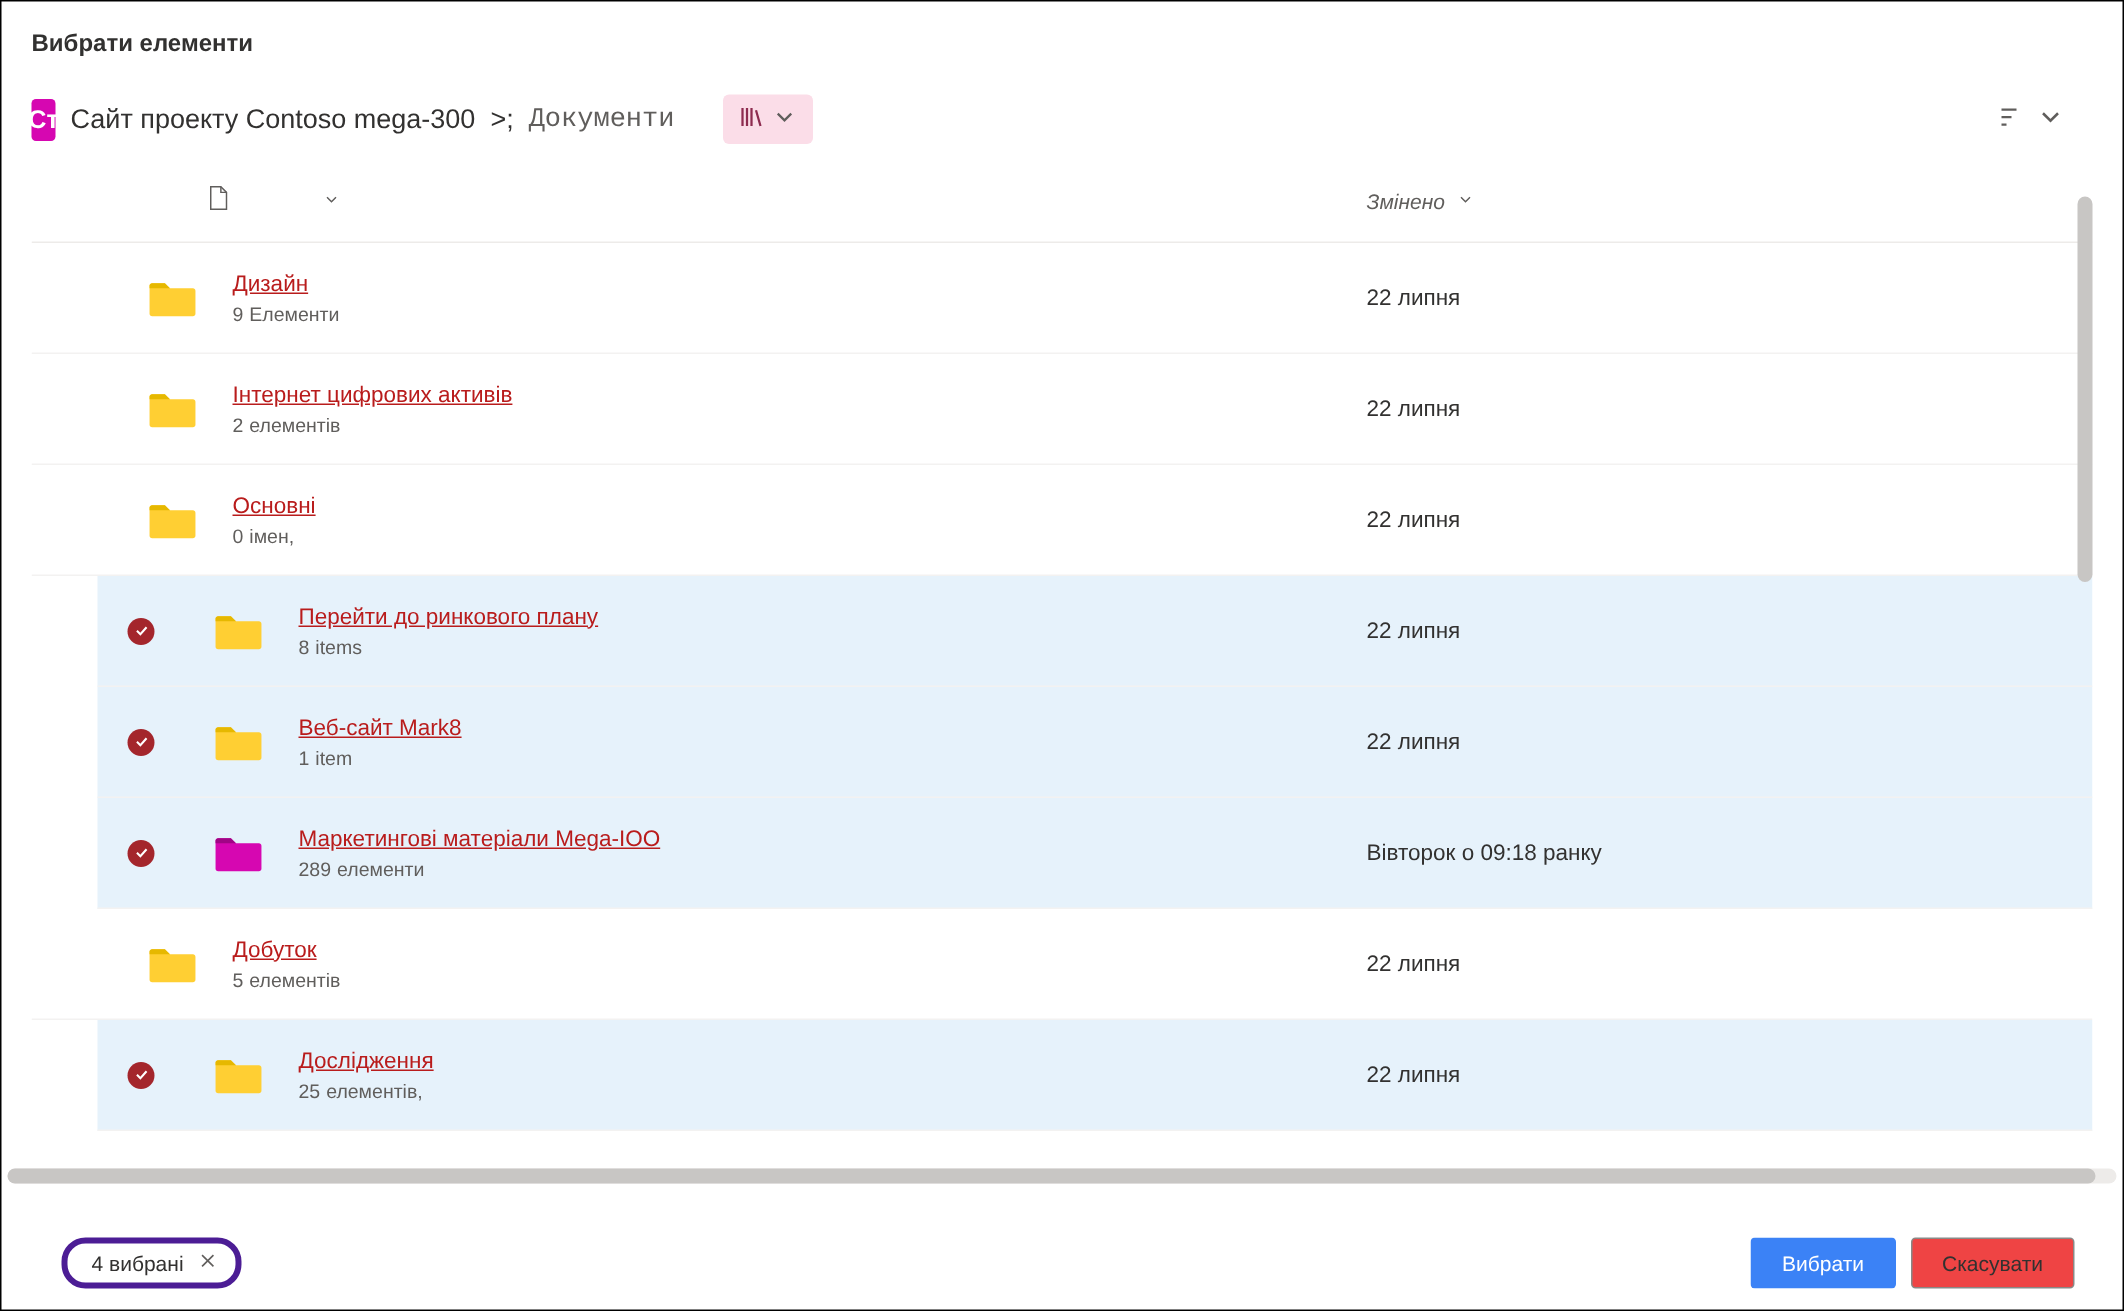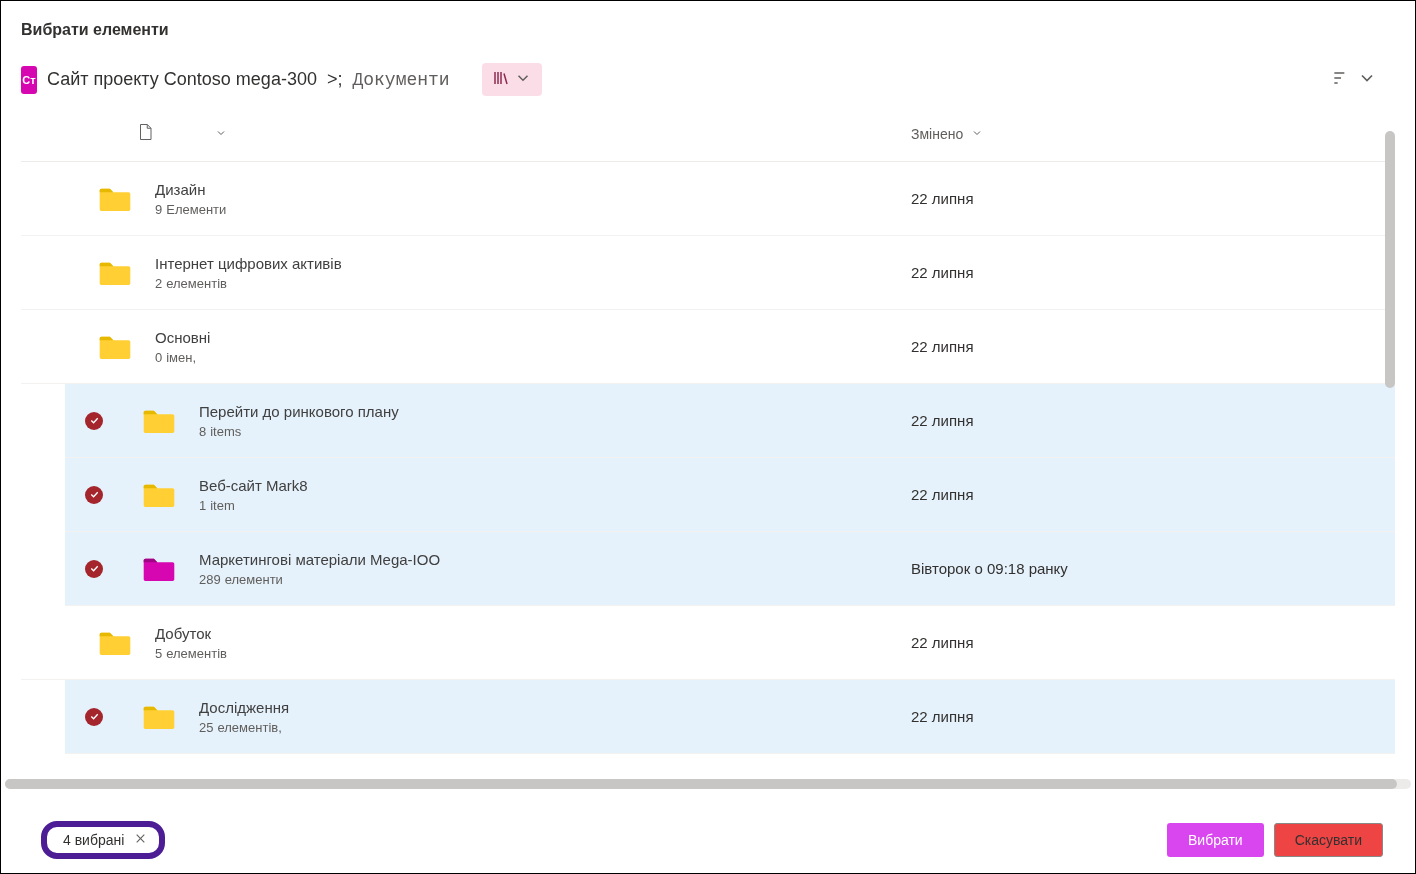--- a/index.html
+++ b/index.html
@@ -34,21 +34,21 @@
     }
     .site-icon {
       width: 16px;
       height: 28px;
       background: #d607b1;
       border-radius: 3px;
       display: flex;
       align-items: center;
       justify-content: center;
       color: #fff;
-      font-size: 11px;
+      font-size: 17px;
       font-weight: 600;
     }
     .breadcrumb-text {
       font-size: 18px;
       color: #323130;
     }
     .breadcrumb-sep {
       font-size: 18px;
       color: #323130;
     }
@@ -88,21 +88,21 @@
       display: flex;
       align-items: center;
       padding: 12px 44px 12px 44px;
       border-bottom: 1px solid #edebe9;
       font-size: 14px;
       color: #605e5c;
       height: 56px;
     }
     .hdr-icon-col { width: 40px; display:flex; justify-content:center;}
     .hdr-name { flex: 1; padding-left: 50px; display:flex; align-items:center; gap:8px; cursor:pointer;}
-    .hdr-modified { width: 440px; display:flex; align-items:center; gap:8px; cursor:pointer;}
+    .hdr-modified { width: 440px; display:flex; align-items:center; gap:8px; cursor:pointer;font-style:italic;}
 
     .row {
       display: flex;
       align-items: center;
       padding: 14px 44px 14px 14px;
       border-bottom: 1px solid #f3f2f1;
       cursor: pointer;
       height: 74px;
     }
     .row.selected { background: #e6f2fb; margin-left: 44px; }
@@ -130,57 +130,57 @@
       margin-left: 30px;
     }
     .folder-svg { width: 34px; height: 28px; }
     .row-name-col {
       flex: 1;
       padding-left: 20px;
       display:flex;
       flex-direction: column;
       gap: 4px;
     }
-    .item-name { font-size: 15px; color: #404040; }
+    .item-name { font-size: 15px; color: #b91c1c; text-decoration: underline; }
     .item-sub { font-size: 13px; color: #605e5c; display:flex; gap:4px; align-items:baseline;}
     .item-count { font-size: 13px; }
     .row-modified {
       width: 440px;
       font-size: 15px;
       color: #323130;
     }
 
     .footer {
       display:flex;
       align-items:center;
       padding: 18px 12px 14px 12px;
       gap: 10px;
     }
     .chip {
       display:inline-flex;
       align-items:center;
       gap:10px;
-      border: 6px solid #4c1d95;
+      border: 4px solid #4c1d95;
       border-radius: 16px;
       padding: 5px 12px 5px 16px;
       font-size: 14px;
       color: #323130;
       cursor: pointer;
       margin-left: 8px;
     }
     .chip svg {width:13px;height:13px;stroke:#605e5c;}
     .footer-actions { margin-left:auto; display:flex; gap:10px;}
     .btn {
       padding: 8px 20px;
       font-size: 14px;
       border-radius: 3px;
       cursor: pointer;
       border: 1px solid transparent;
     }
-    .btn-primary { background:#d946ef; color:#fff; }
+    .btn-primary { background:#3b82f6; color:#fff; }
     .btn-secondary { background:#ef4444; color:#323130; border-color:#8a8886;}
 
     .hscroll-track {
       position:absolute;
       left:4px; right:4px; bottom:84px;
       height:10px;
       background:#edebe9;
       border-radius:5px;
     }
     .hscroll-thumb {

